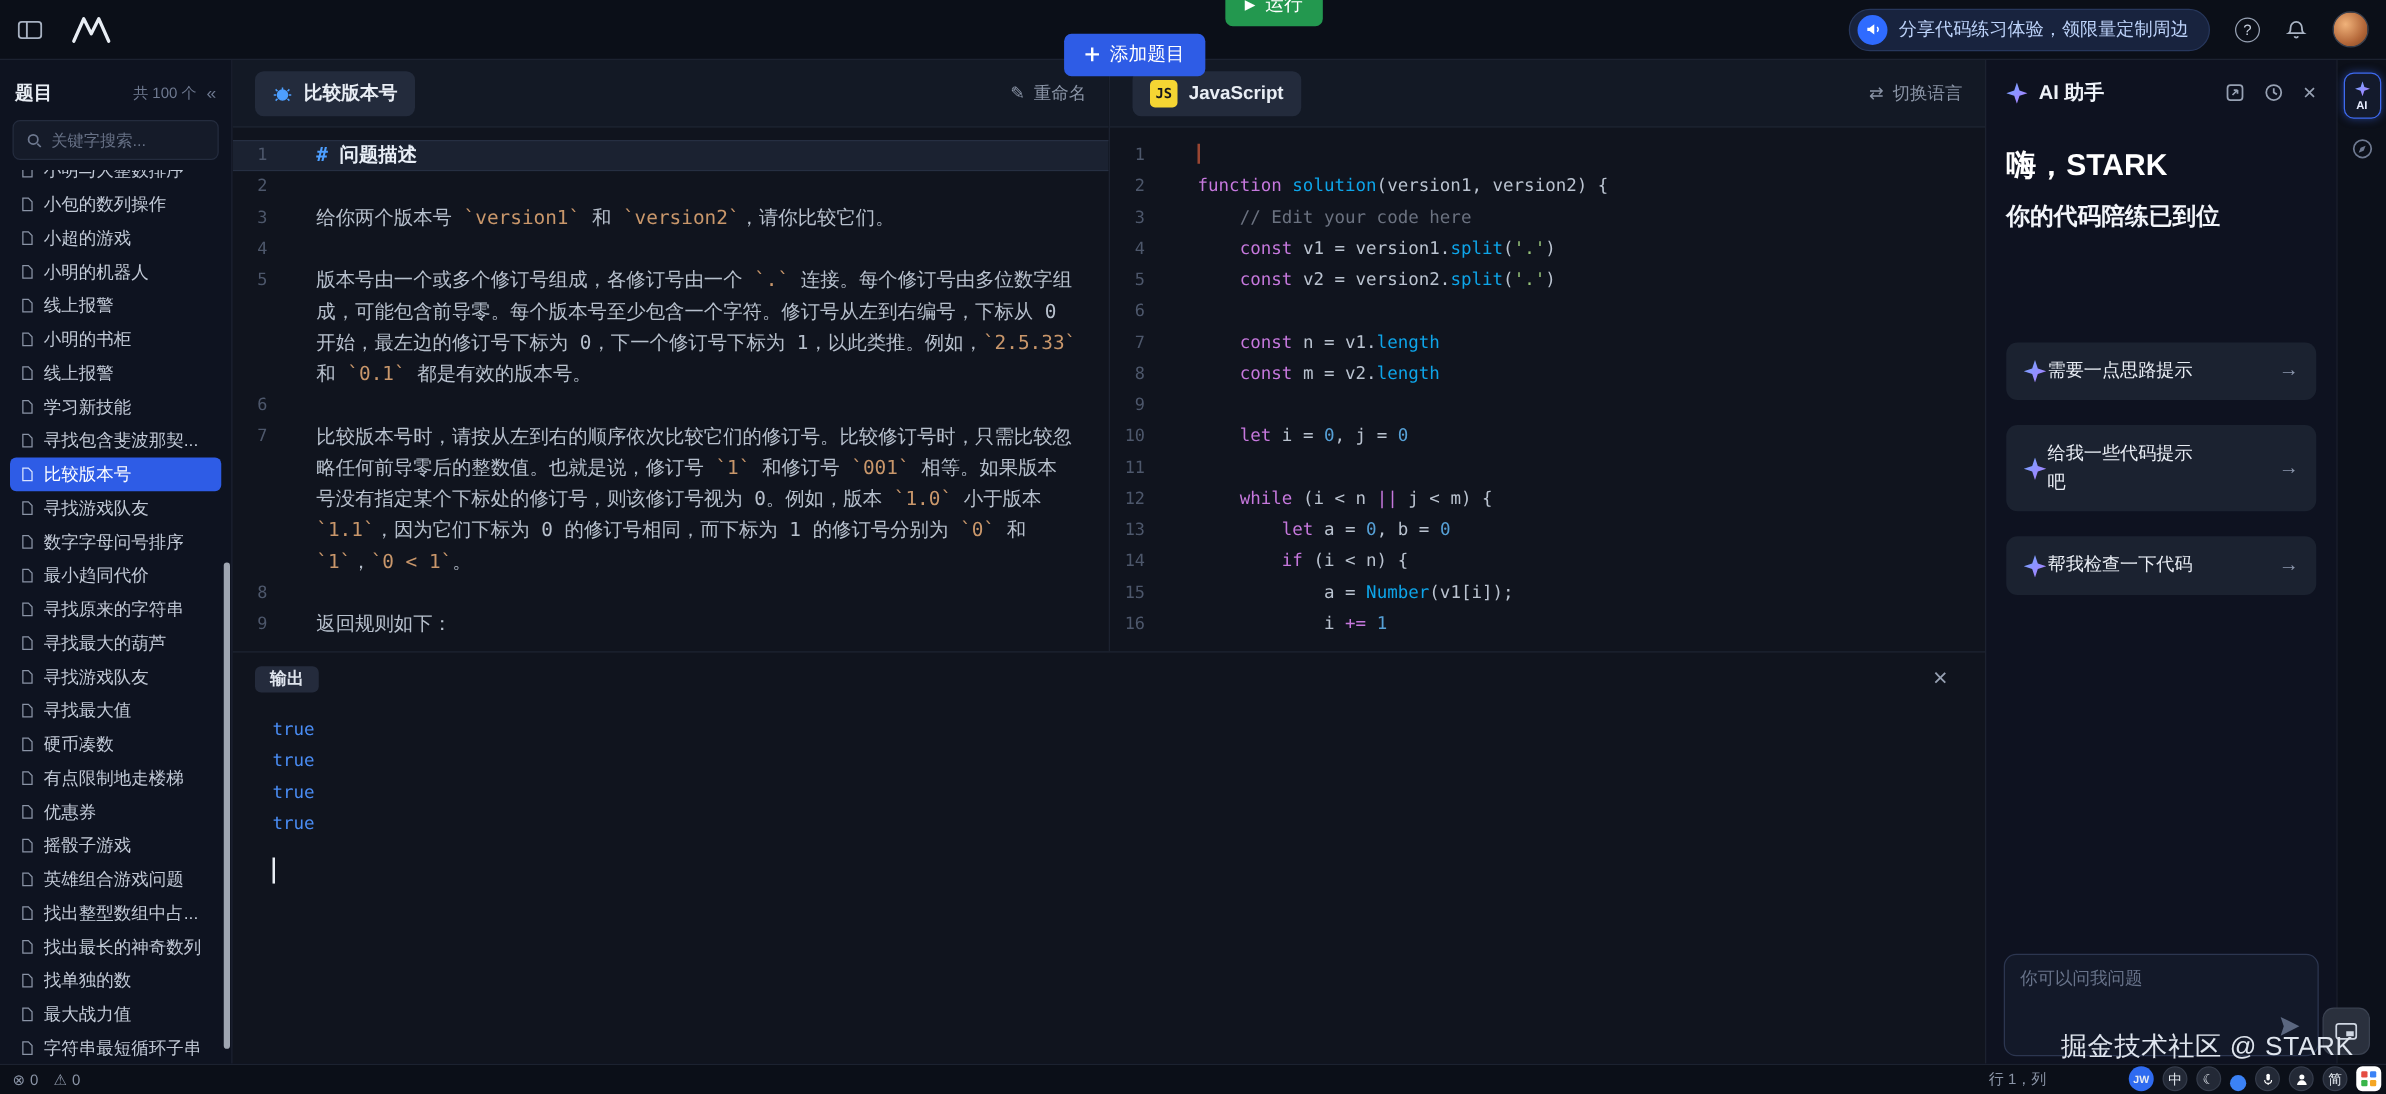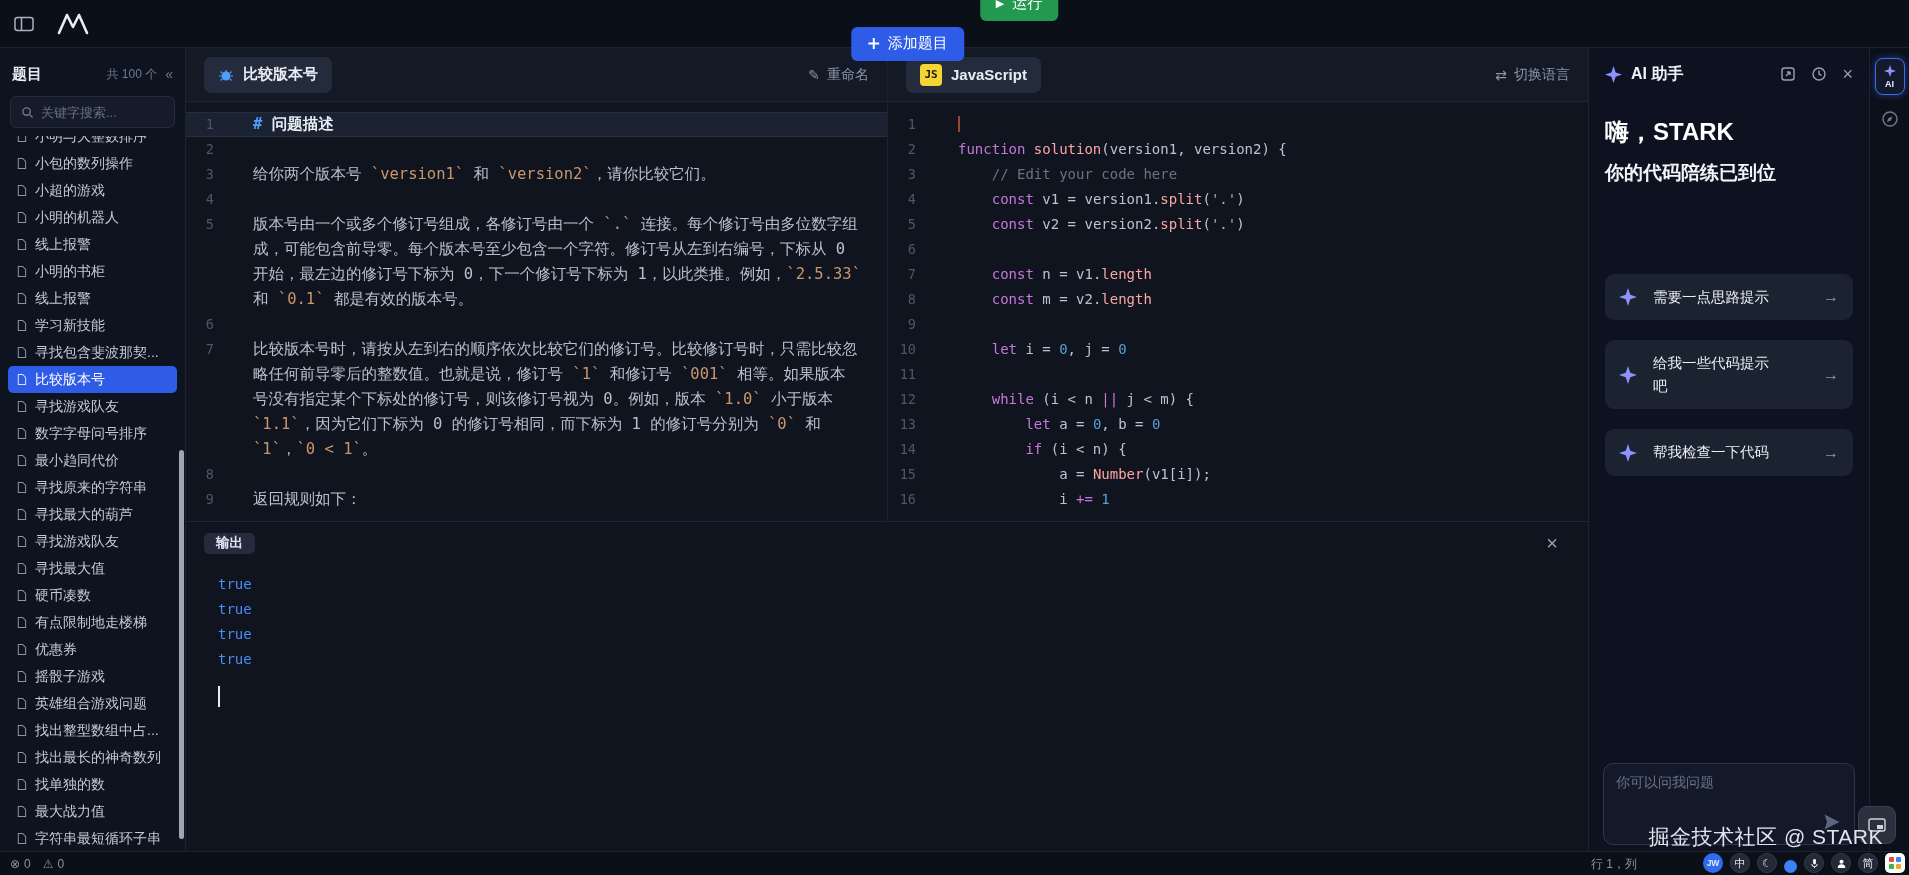--- a/index.html
+++ b/index.html
@@ -89,21 +89,21 @@
   .md-body .line-content { flex:1; padding-left:21px; padding-right:26px;
     white-space:pre-wrap; overflow-wrap:anywhere; color:#b7c0cd; }
   .code-body .line-content { flex:1; padding-left:24px; white-space:pre; color:#b9c2cf; }
   .row.active-line { background:#1b2231;
     box-shadow:inset 0 1px 0 #262f42, inset 0 -1px 0 #262f42; }
   .tok-md-hash { color:#4d9fff; font-weight:bold; }
   .tok-md-h1 { color:#e8eef6; font-weight:bold; }
   .tok-md-text { color:#b7c0cd; }
   .tok-md-code { color:#c9976b; }
   .tok-kw { color:#c678dd; }
-  .tok-fn { color:#fca5a5; }
+  .tok-fn { color:#0ea5e9; }
   .tok-str { color:#98c379; }
   .tok-num { color:#56a0d6; }
   .tok-cm { color:#6b7280; }
   .tok-pl { color:#bac3d0; }
   .code-body .row:first-child .line-content::after { content:''; display:inline-block;
     width:2px; height:16px; background:#9a4632; vertical-align:-3px; }
 
   
   .output-pane { height:330px; flex:none; border-top:1px solid #1e2532; background:#10141e;
     display:flex; flex-direction:column; }
@@ -123,21 +123,21 @@
     position:relative; display:flex; flex-direction:column; padding:0 16px; }
   .ai-header { height:52px; flex:none; display:flex; align-items:center; gap:9px; }
   .ai-title { font-size:16px; font-weight:bold; color:#eef2f8; }
   .ai-hdr-icons { margin-left:auto; display:flex; align-items:center; gap:15px; color:#97a1b3; }
   .ai-hdr-icons .icon-btn { cursor:pointer; }
   .ai-close { font-size:18px; cursor:pointer; line-height:1; }
   .ai-greeting { font-size:24px; font-weight:bold; color:#ffffff; margin-top:16px; }
   .ai-subtitle { font-size:19px; font-weight:bold; color:#f2f5fa; margin-top:12px; }
   .ai-cards { margin-top:88px; display:flex; flex-direction:column; gap:20px; }
   .ai-card { background:#1b2230; border-radius:9px; padding:12px 14px; display:flex;
-    align-items:center; gap:16px; cursor:pointer; }
+    align-items:center; gap:1px; cursor:pointer; }
   .card-label { max-width:122px; font-size:14.5px; color:#e9edf4; line-height:1.55; }
   .card-arrow { margin-left:auto; color:#8e99af; font-size:16px; }
   .ai-inputbox { position:absolute; left:14px; right:14px; bottom:6px; height:82px;
     background:#131929; border:1px solid #2c3650; border-radius:10px; padding:10px 12px; }
   .ai-inputbox textarea { width:100%; height:100%; background:transparent; border:none;
     outline:none; resize:none; color:#fef9c3; font-size:14px; font-family:inherit; }
   .ai-inputbox textarea::placeholder { color:#68738a; }
   .send-icon { position:absolute; right:12px; bottom:8px; cursor:pointer; }
 
   
@@ -207,20 +207,41 @@
       <button class="btn btn-add">
         <svg viewBox="0 0 12 12" width="13" height="13" stroke="#fff" stroke-width="1.8">
             <path d="M6 1v10M1 6h10"></path>
           </svg>
         <span>添加题目</span>
       </button>
       <button class="btn btn-run">
         <span class="run-glyph">▶</span>
         <span>运行</span>
       </button>
+    </div>
+    <div class="tb-right">
+      <div class="promo">
+        <span class="promo-icon">
+          <svg viewBox="0 0 14 14" width="13" height="13">
+              <path d="M2 5.5v3h2l4 3v-9l-4 3H2Z" fill="#fff"></path>
+              <path d="M10.5 5a3 3 0 0 1 0 4" stroke="#fff" stroke-width="1.2" fill="none"></path>
+            </svg>
+        </span>
+        <span>分享代码练习体验，领限量定制周边</span>
+      </div>
+      <span class="help-circle">
+          <span>?</span>
+        </span>
+      <span class="icon-btn">
+        <svg viewBox="0 0 18 18" width="18" height="18" fill="none" stroke="#aab4c4" stroke-width="1.4">
+            <path d="M9 2.5a4.5 4.5 0 0 0-4.5 4.5c0 3.5-1.5 4.5-1.5 4.5h12s-1.5-1-1.5-4.5A4.5 4.5 0 0 0 9 2.5Z"></path>
+            <path d="M7.5 14a1.6 1.6 0 0 0 3 0"></path>
+          </svg>
+      </span>
+      <span class="avatar"></span>
     </div>
   </header>
 
   <div class="main">
 
     <aside class="sidebar">
       <div class="sb-header">
         <span class="sb-title">题目</span>
         <span class="sb-count">共 100 个</span>
         <span class="sb-collapse">«</span>

